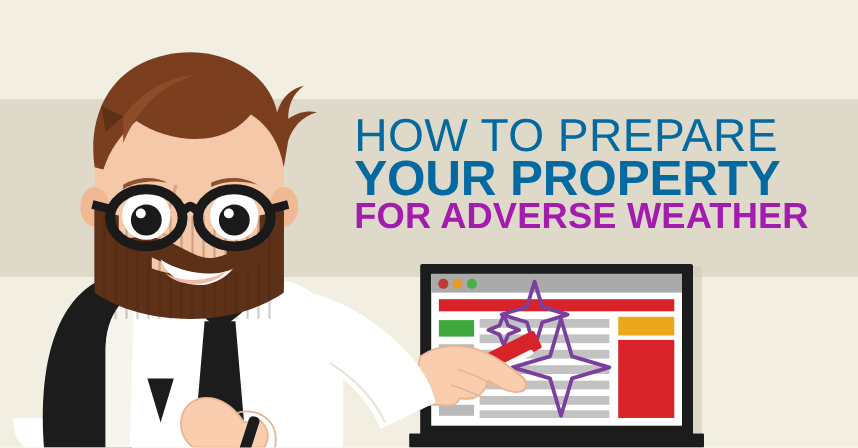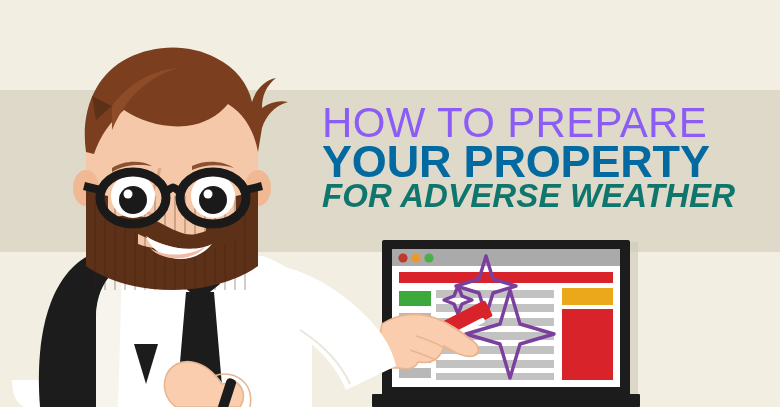--- a/index.html
+++ b/index.html
@@ -127,23 +127,23 @@
                  C70 132 60 136 48 134 C46 140 38 142 30 140
                  L4 140 Z" fill="#f9cdae" stroke="#e8b591" stroke-width="1.6"></path>
         <path d="M70 92 C84 98 94 106 104 114 C110 119 110 126 103 128" fill="none" stroke="#e8b591" stroke-width="1.6"></path>
         <path d="M46 108 C60 112 72 118 80 124" fill="none" stroke="#e8b591" stroke-width="1.4"></path>
         <path d="M40 122 C52 126 62 130 70 134" fill="none" stroke="#e8b591" stroke-width="1.4"></path>
       </g>
     </svg>
   </div>
 
   <div id="title-block">
-    <span class="ttl" id="title-line1" style="color: #8b5cf6;">HOW TO PREPARE</span>
+    <span class="ttl" id="title-line1" style="color: #0369a1;">HOW TO PREPARE</span>
     <span class="ttl" id="title-line2" style="color: #0369a1;">YOUR PROPERTY</span>
-    <span class="ttl" id="title-line3" style="color: #0f766e; font-style: italic;">FOR ADVERSE WEATHER</span>
+    <span class="ttl" id="title-line3" style="color: #a21caf;">FOR ADVERSE WEATHER</span>
   </div>
 
   <div id="character">
     <svg width="420" height="407" viewBox="0 0 420 407" xmlns="http://www.w3.org/2000/svg">
 
       <path d="M12 380 L82 380 C82 404 70 412 47 412 C24 412 12 404 12 380 Z" fill="#ffffff"></path>
 
       <path d="M40 407 C34 330 52 272 92 254 L120 254 L120 407 Z" fill="#1c1c1c"></path>
 
       <path d="M96 407 L96 318 C96 286 112 264 146 256 L262 256

